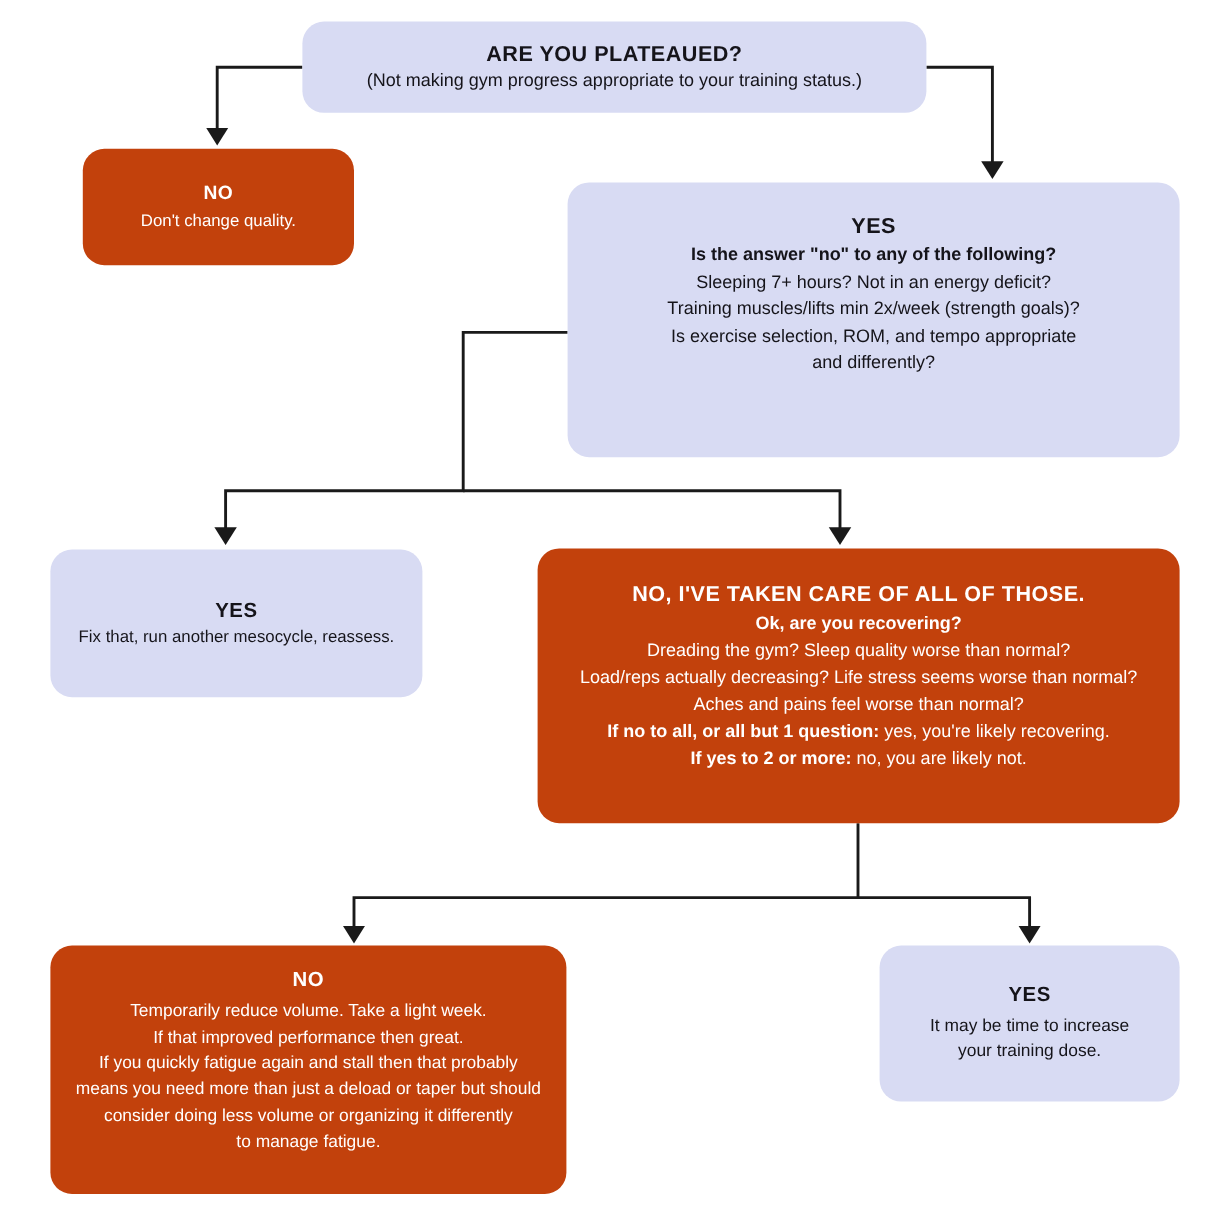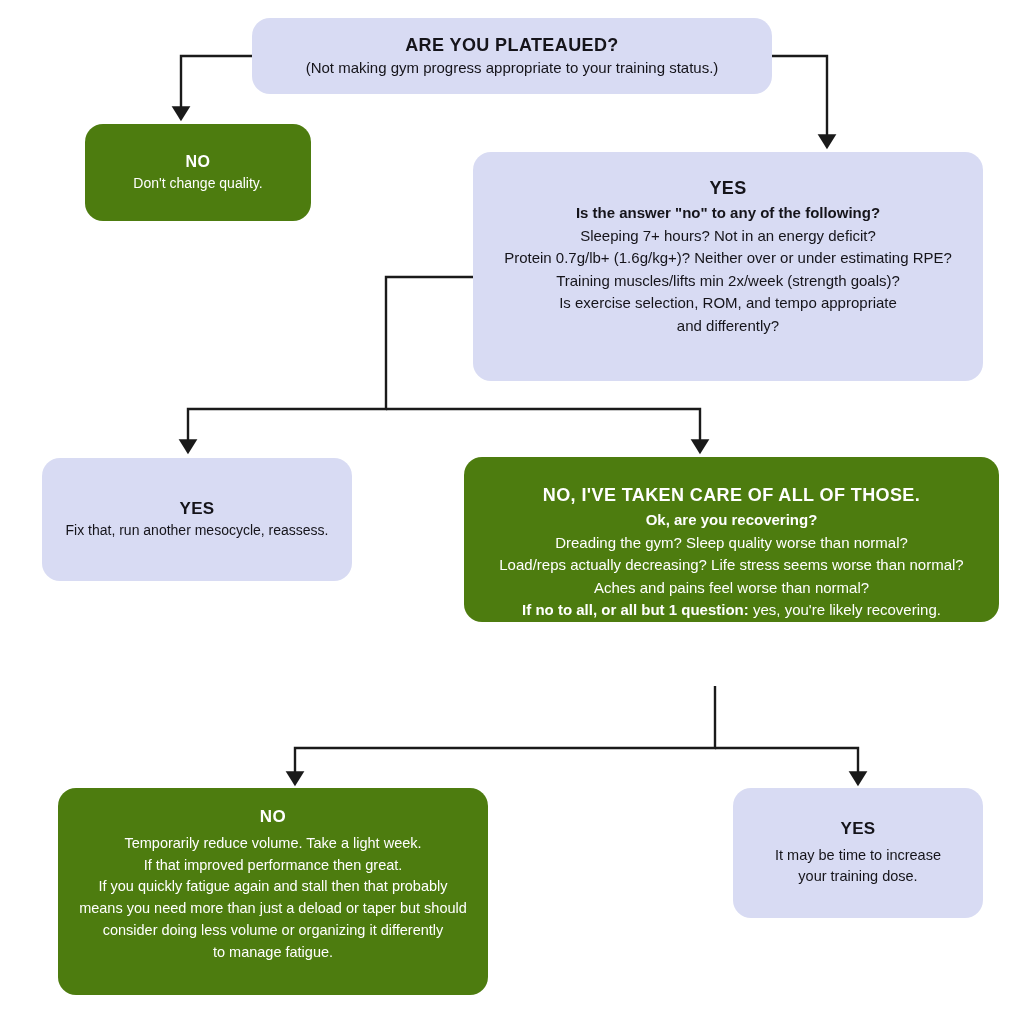--- a/index.html
+++ b/index.html
@@ -34,23 +34,22 @@
     align-items: center;
     justify-content: center;
     text-align: center;
     padding: 10px 14px;
   }
   .node.light {
     background: #d8dbf3;
     color: #15141a;
   }
   .node.dark {
-    background: #4d7c0f;
+    background: #c2410c;
     color: #ffffff;
-    margin-left: 16px;
   }
   .node .heading {
     font-weight: bold;
     letter-spacing: 0.4px;
     line-height: 1.35;
   }
   .node .sub-bold {
     font-weight: bold;
     line-height: 1.5;
   }
@@ -84,21 +83,21 @@
   #node-yes-checklist .sub-bold { font-size: 15px; }
   #node-yes-checklist .line { font-size: 15px; }
 
   #node-yes-fix {
     left: 42px; top: 458px; width: 310px; height: 123px;
   }
   #node-yes-fix .heading { font-size: 17px; }
   #node-yes-fix .line { font-size: 14px; }
 
   #node-no-taken-care {
-    left: 448px; top: 457px; width: 535px; height: 165px;
+    left: 448px; top: 457px; width: 535px; height: 229px;
     justify-content: flex-start;
     padding-top: 26px;
   }
   #node-no-taken-care .heading { font-size: 18px; margin-bottom: 2px; }
   #node-no-taken-care .sub-bold { font-size: 15px; }
   #node-no-taken-care .line { font-size: 15px; }
 
   #node-no-deload {
     left: 42px; top: 788px; width: 430px; height: 207px;
     justify-content: flex-start;
@@ -143,21 +142,20 @@
 
   <div class="node dark" id="node-no-change">
     <div class="heading">NO</div>
     <div class="line">Don't change quality.</div>
   </div>
 
   <div class="node light" id="node-yes-checklist">
     <div class="heading">YES</div>
     <div class="sub-bold">Is the answer "no" to any of the following?</div>
     <div class="line">Sleeping 7+ hours? Not in an energy deficit?</div>
-    <div class="line">Protein 0.7g/lb+ (1.6g/kg+)? Neither over or under estimating RPE?</div>
     <div class="line">Training muscles/lifts min 2x/week (strength goals)?</div>
     <div class="line">Is exercise selection, ROM, and tempo appropriate</div>
     <div class="line">and differently?</div>
   </div>
 
   <div class="node light" id="node-yes-fix">
     <div class="heading">YES</div>
     <div class="line">Fix that, run another mesocycle, reassess.</div>
   </div>
 

